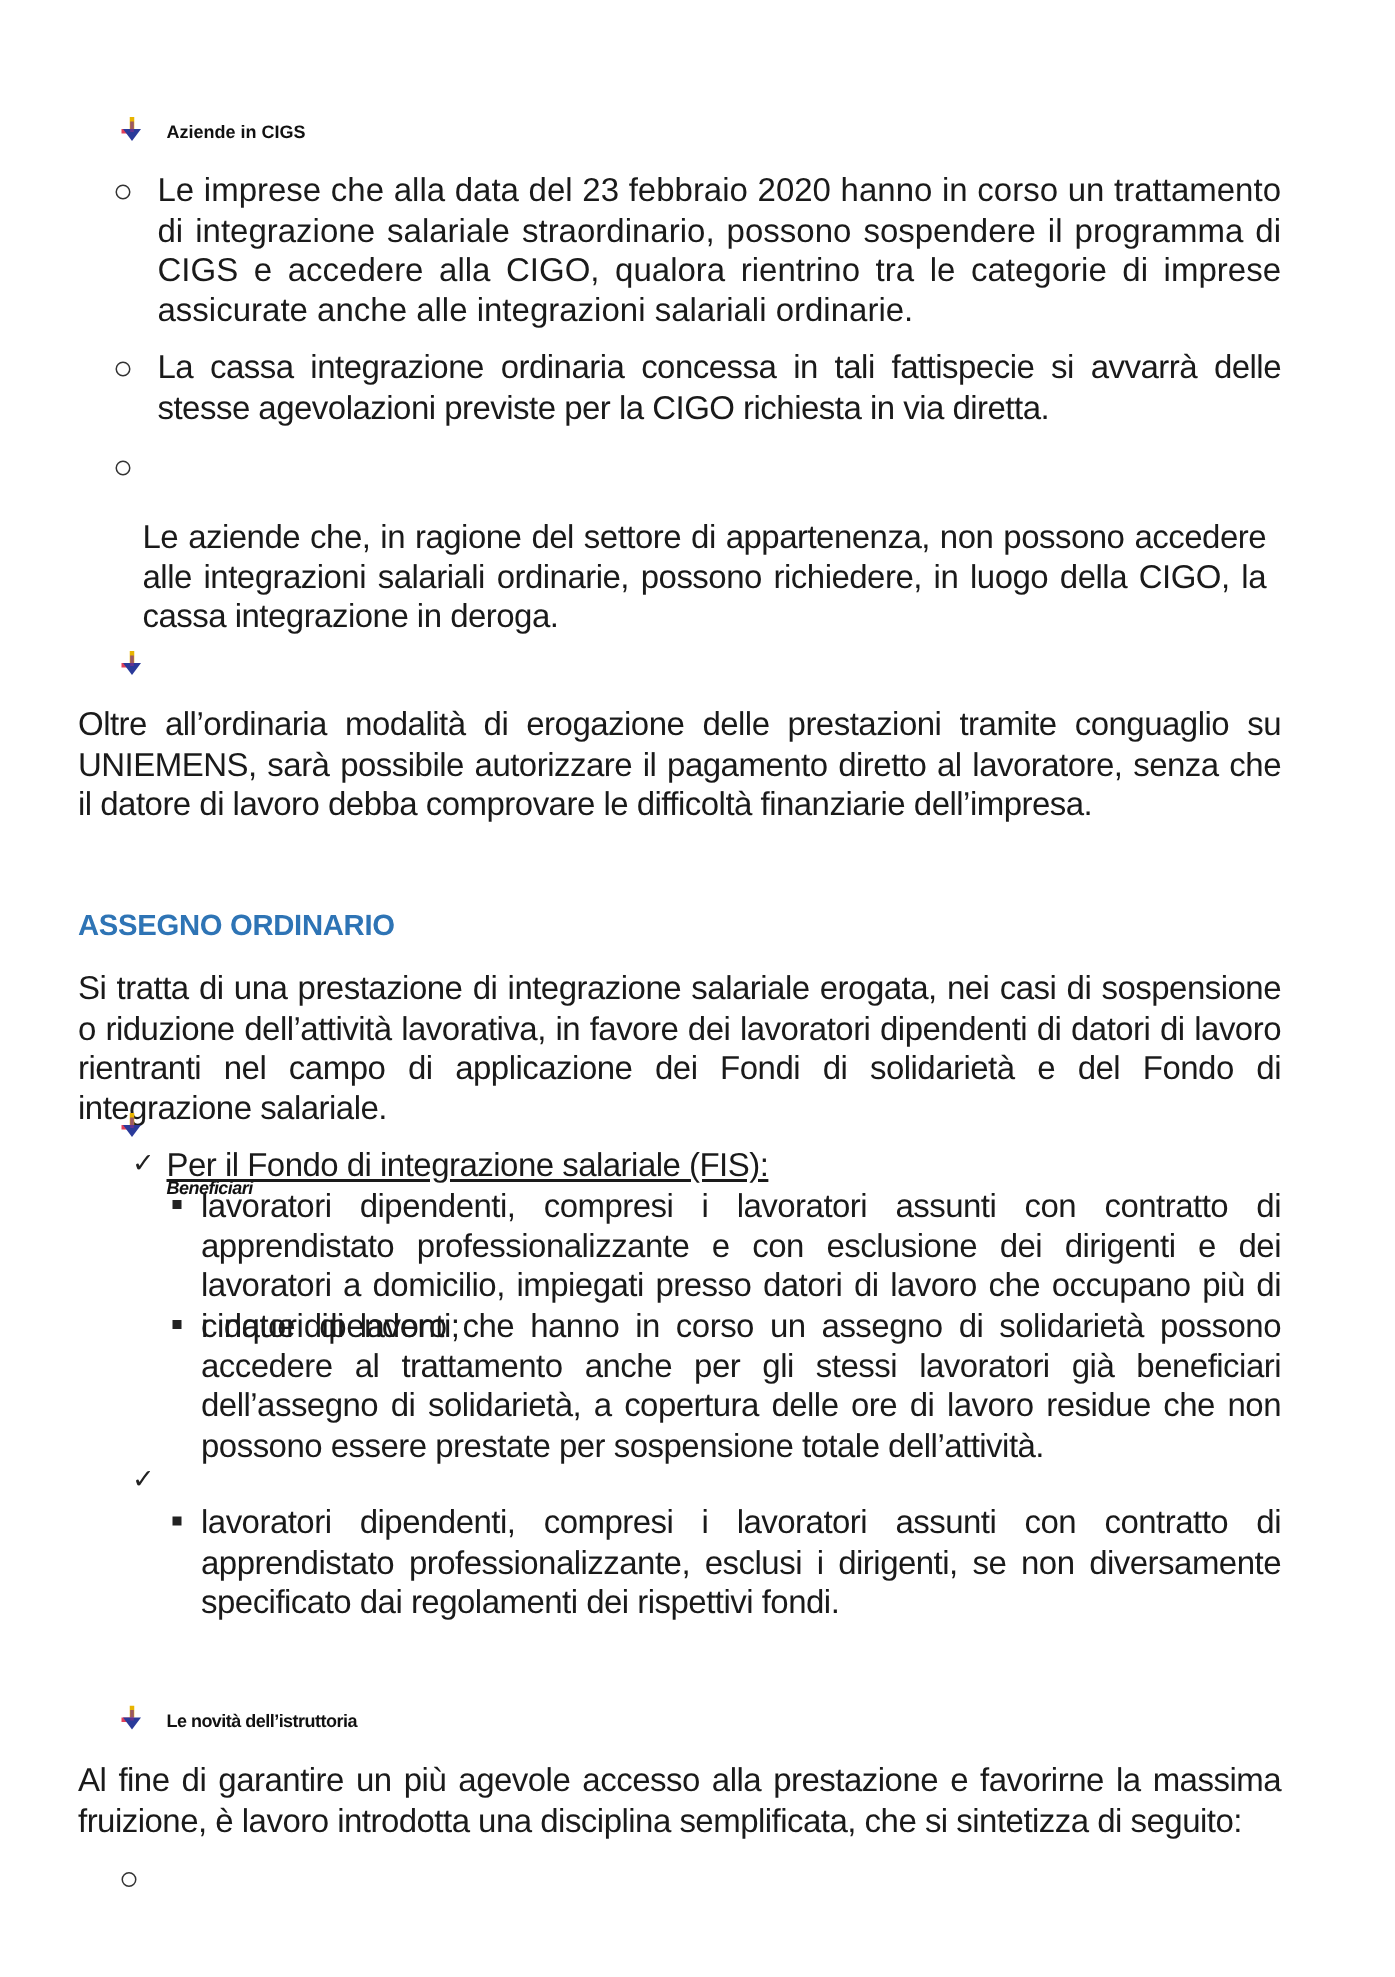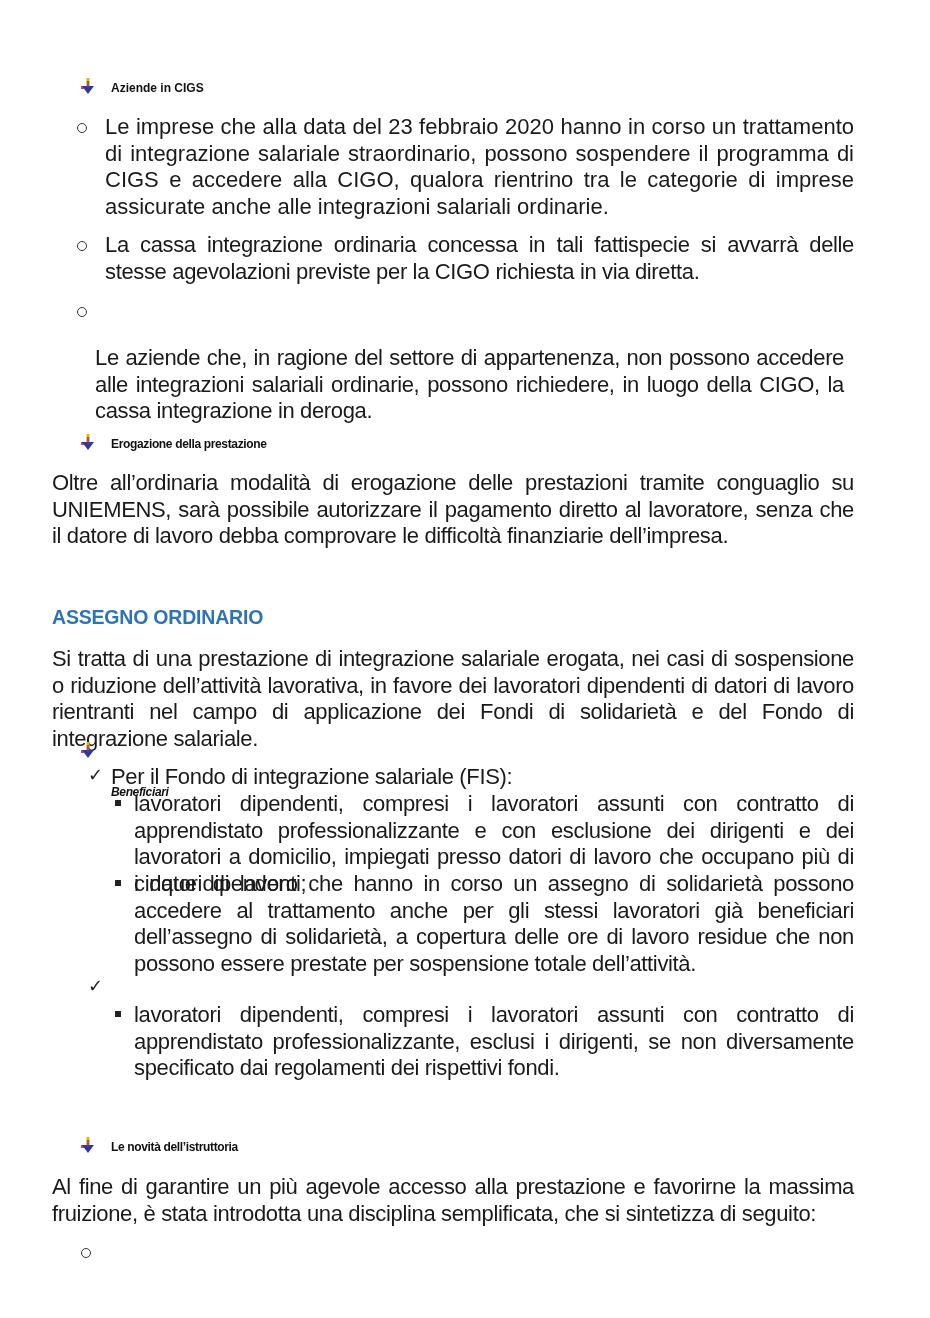--- a/index.html
+++ b/index.html
@@ -90,46 +90,45 @@
 
   <span class="circle-bullet" style="left:77px; top:241px;"></span>
   <div class="abs text narrow" style="left:105px; top:232px; width:749px;">La cassa integrazione ordinaria concessa in tali fattispecie si avvarrà delle stesse agevolazioni previste per la CIGO richiesta in via diretta.</div>
 
   <span class="circle-bullet" style="left:77px; top:307px;"></span>
   <div class="abs text narrow" style="left:95px; top:298px; width:749px;margin-top:47px;">Le aziende che, in ragione del settore di appartenenza, non possono accedere alle integrazioni salariali ordinarie, possono richiedere, in luogo della CIGO, la cassa integrazione in deroga.</div>
 
   <svg class="arrow-icon" style="left:80px; top:434px;">
       <use href="#arrow-sym"></use>
     </svg>
-  <div class="abs heading narrow" style="left:111px; top:433px;">Erogazione della prestazione</div>
   <div class="abs section-title" style="left:52px; top:604px;">ASSEGNO ORDINARIO</div>
 
   <div class="abs text narrow" style="left:52px; top:470px; width:802px;">Oltre all’ordinaria modalità di erogazione delle prestazioni tramite conguaglio su UNIEMENS, sarà possibile autorizzare il pagamento diretto al lavoratore, senza che il datore di lavoro debba comprovare le difficoltà finanziarie dell’impresa.</div>
   <div class="abs text narrow" style="left:52px; top:646px; width:802px;">Si tratta di una prestazione di integrazione salariale erogata, nei casi di sospensione o riduzione dell’attività lavorativa, in favore dei lavoratori dipendenti di datori di lavoro rientranti nel campo di applicazione dei Fondi di solidarietà e del Fondo di integrazione salariale.</div>
 
   <svg class="arrow-icon" style="left:80px; top:742px;">
       <use href="#arrow-sym"></use>
     </svg>
   <div class="abs heading narrow" style="left:111px; top:781px;font-style:italic;">Beneficiari</div>
 
   <span class="check-icon" style="left:88px; top:765px;">✓</span>
-  <div class="abs text narrow" style="left:111px; top:764px; width:743px;">Per il Fondo di integrazione salariale (FIS):</div>
+  <div class="abs text narrow" style="left:111px; top:764px; width:743px;text-decoration:underline;">Per il Fondo di integrazione salariale (FIS):</div>
 
   <span class="square-bullet" style="left:115px; top:800px;"></span>
   <div class="abs text narrow" style="left:134px; top:791px; width:720px;">lavoratori dipendenti, compresi i lavoratori assunti con contratto di apprendistato professionalizzante e con esclusione dei dirigenti e dei lavoratori a domicilio, impiegati presso datori di lavoro che occupano più di cinque dipendenti;</div>
 
   <span class="square-bullet" style="left:115px; top:880px;"></span>
   <div class="abs text narrow" style="left:134px; top:871px; width:720px;">i datori di lavoro che hanno in corso un assegno di solidarietà possono accedere al trattamento anche per gli stessi lavoratori già beneficiari dell’assegno di solidarietà, a copertura delle ore di lavoro residue che non possono essere prestate per sospensione totale dell’attività.</div>
 
   <span class="check-icon" style="left:88px; top:976px;">✓</span>
 
   <span class="square-bullet" style="left:115px; top:1011px;"></span>
   <div class="abs text narrow" style="left:134px; top:1002px; width:720px;">lavoratori dipendenti, compresi i lavoratori assunti con contratto di apprendistato professionalizzante, esclusi i dirigenti, se non diversamente specificato dai regolamenti dei rispettivi fondi.</div>
 
   <svg class="arrow-icon" style="left:80px; top:1137px;">
       <use href="#arrow-sym"></use>
     </svg>
   <div class="abs heading narrow" style="left:111px; top:1136px;">Le novità dell’istruttoria</div>
-  <div class="abs text narrow" style="left:52px; top:1174px; width:802px;">Al fine di garantire un più agevole accesso alla prestazione e favorirne la massima fruizione, è stata introdotta una disciplina semplificata, che si sintetizza di seguito:</div>
+  <div class="abs text narrow" style="left:52px; top:1174px; width:802px;">Al fine di garantire un più agevole accesso alla prestazione e favorirne la massima fruizione, è lavoro introdotta una disciplina semplificata, che si sintetizza di seguito:</div>
 
   <span class="circle-bullet" style="left:81px; top:1248px;"></span>
 
 </div>
 
 </body></html>

